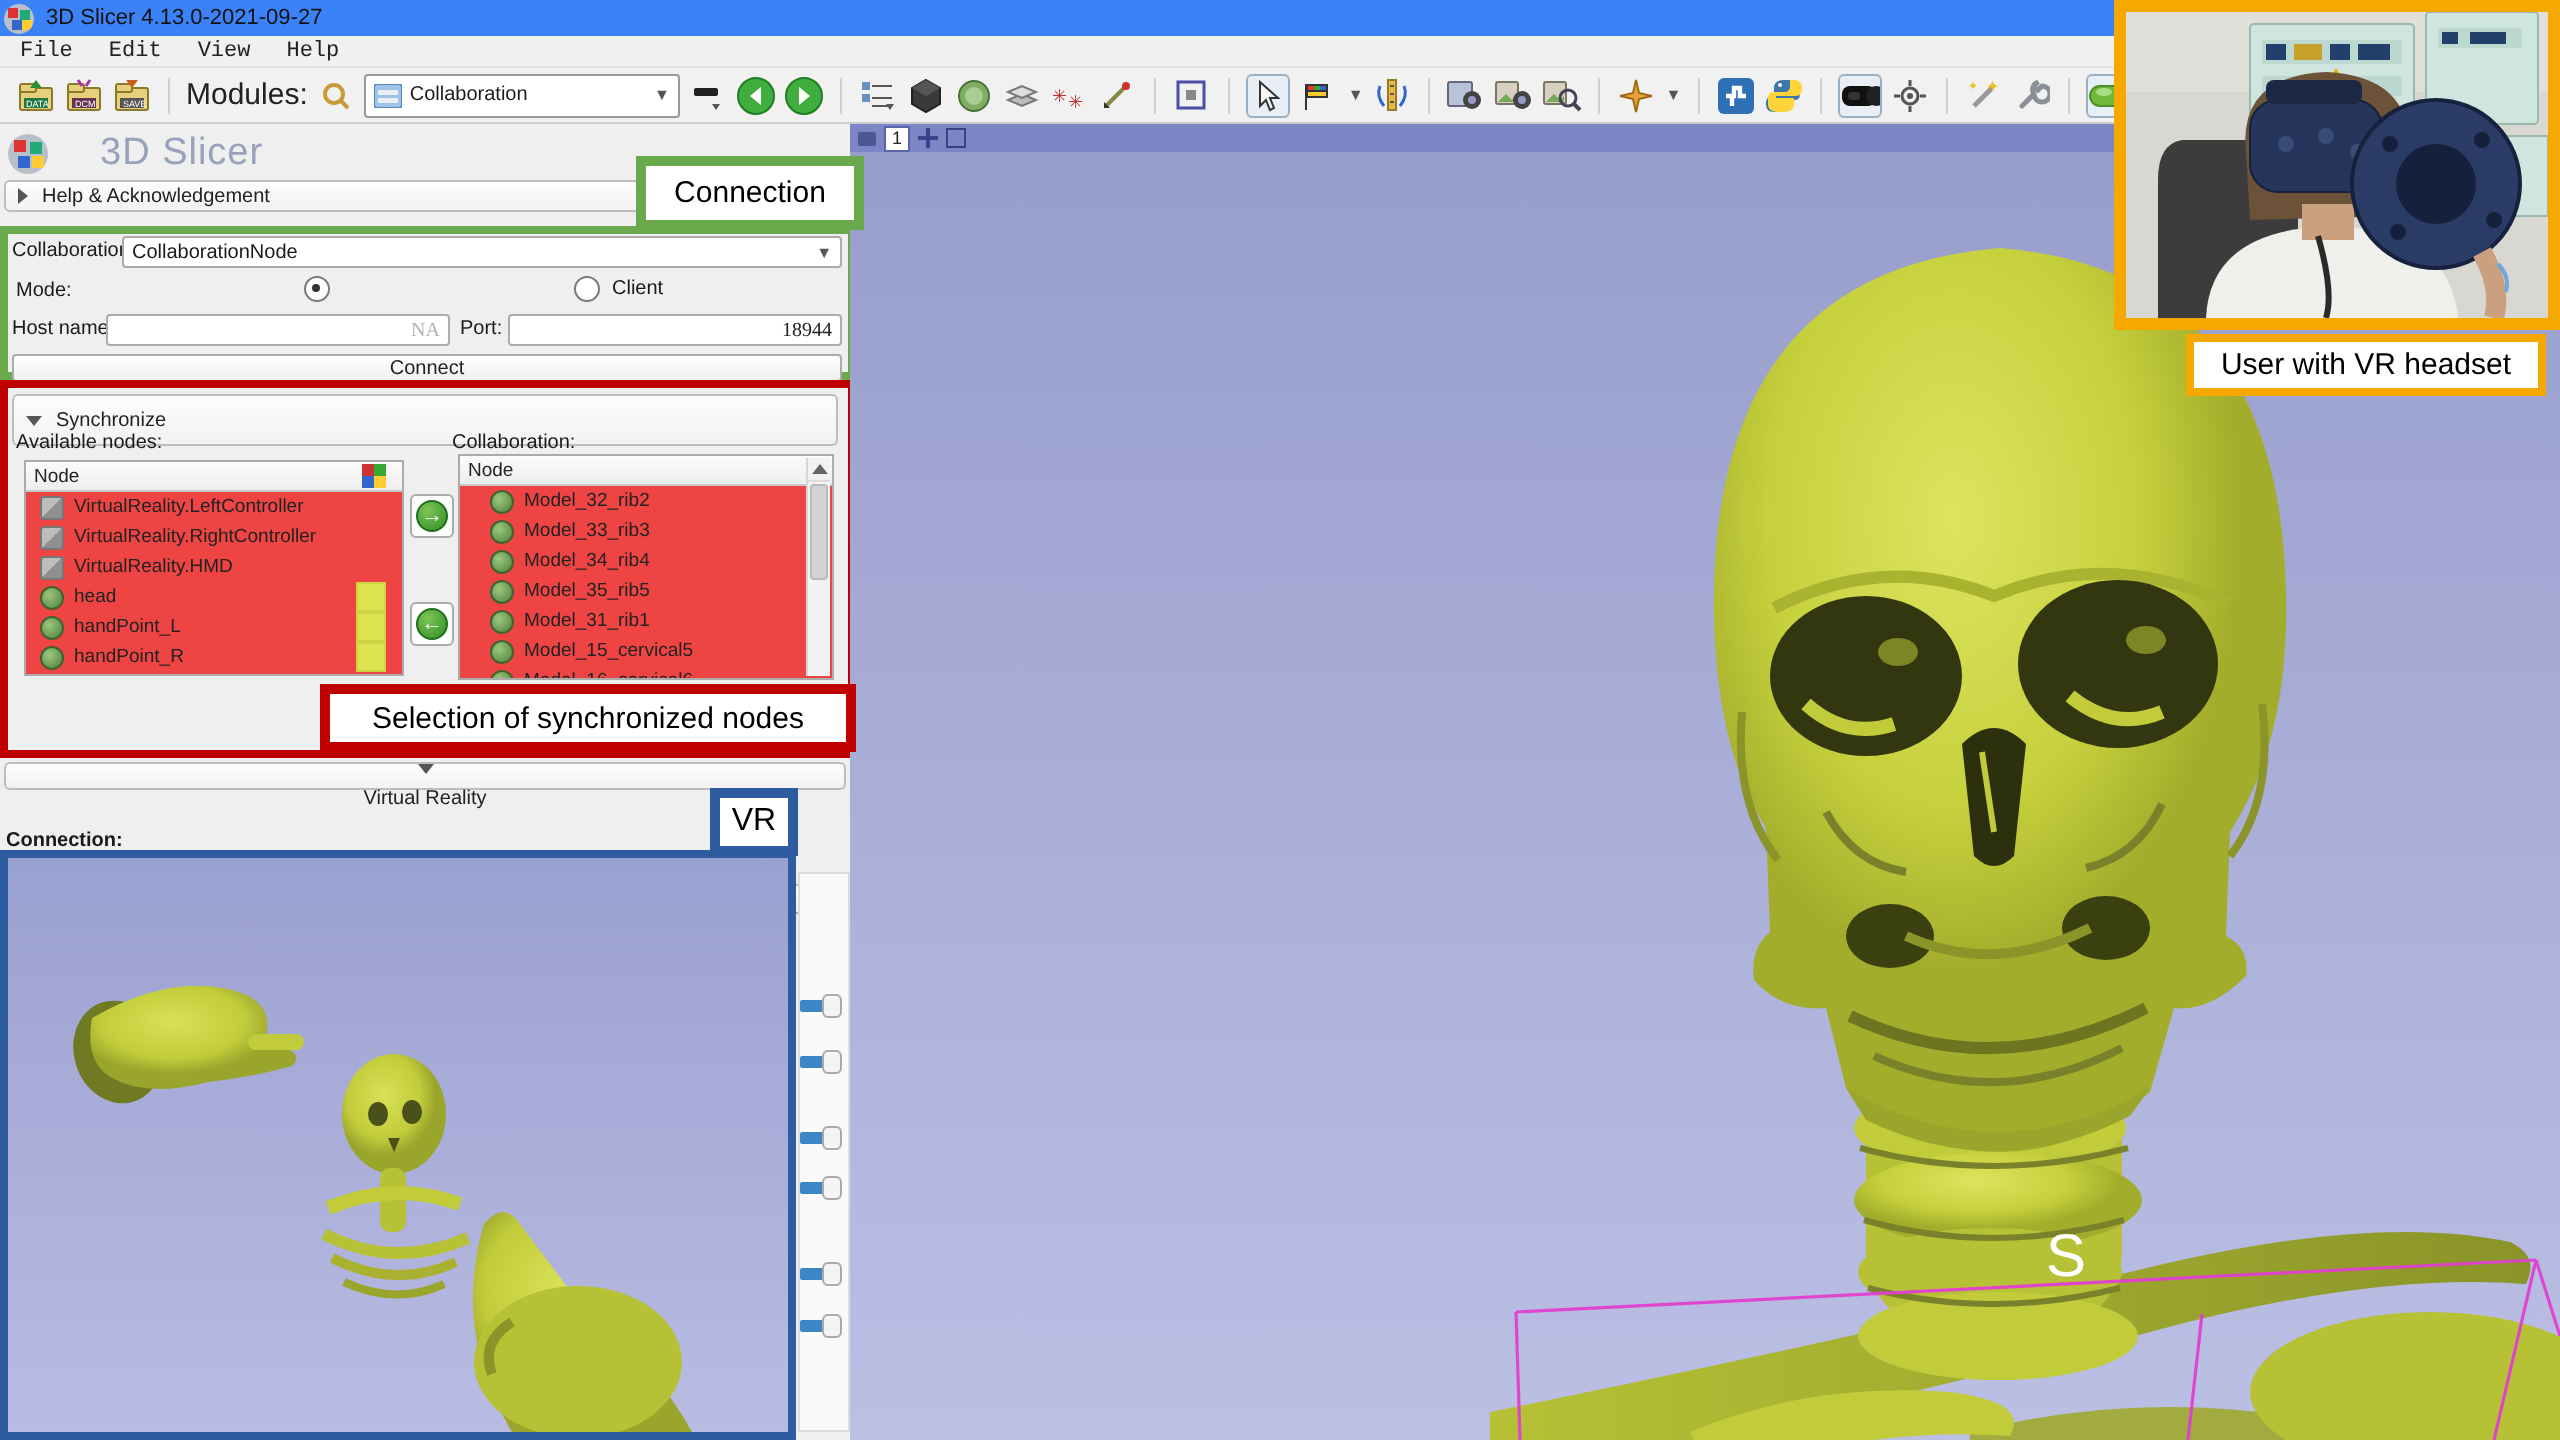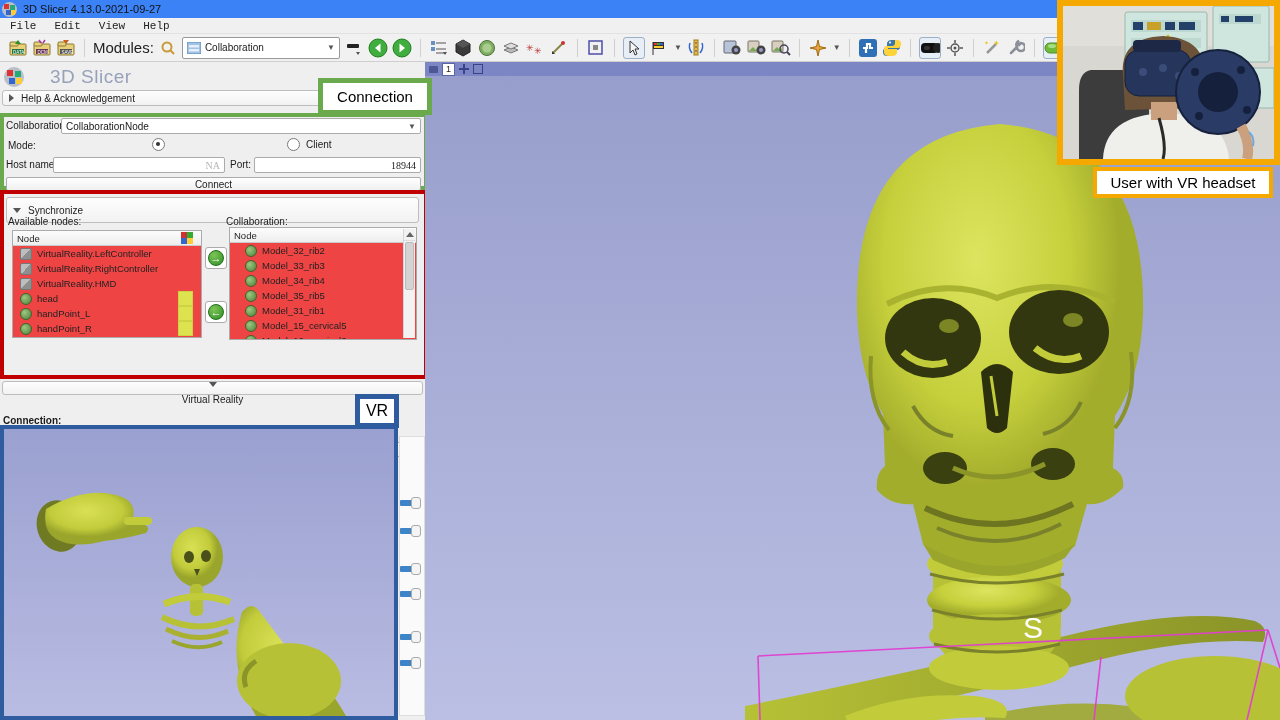--- a/index.html
+++ b/index.html
@@ -676,16 +676,17 @@
           <circle cx="178" cy="64" r="4" fill="#15203c"></circle>
         <circle cx="184" cy="104" r="4" fill="#15203c"></circle>
           <circle cx="136" cy="110" r="4" fill="#15203c"></circle>
         <path d="M178 120 q10 18 6 33" stroke="#caa07e" stroke-width="10" fill="none"></path>
         <path d="M186 126 q6 6 4 14" stroke="#6fa8dc" stroke-width="2" fill="none"></path>
       </g>
     </svg>
   </div>
 
   <div class="abs note" id="note-connection">Connection</div>
+  <div class="abs note" id="note-selection">Selection of synchronized nodes</div>
   <div class="abs note" id="note-vr">VR</div>
   <div class="abs note" id="note-user">User with VR headset</div>
 
 </div>
 
 </body></html>

